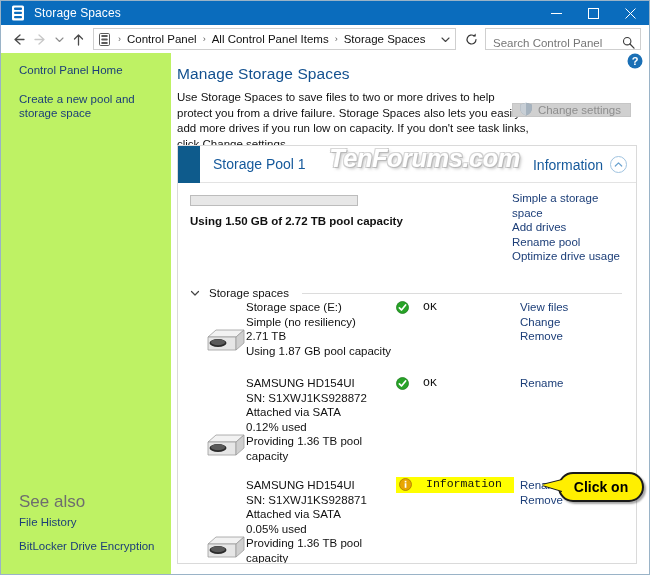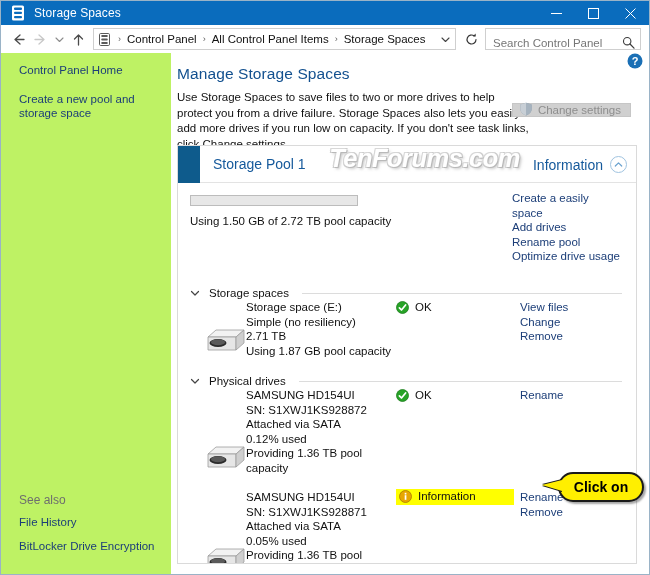--- a/index.html
+++ b/index.html
@@ -148,23 +148,23 @@
     line-height: 14.5px;
     text-decoration: none;
     margin-bottom: 14px;
   }
   .seealso {
     position: absolute;
     left: 18px; bottom: 12px;
     width: 150px;
   }
   .seealso-title {
-    font-size: 12px;
+    font-size: 17px;
     color: #6e6e6e;
-    margin-bottom: 8px;
+    margin-bottom: 3px;
   }
   .seealso .side-link { margin-bottom: 9px; }
 
   .main {
     flex: 1 1 auto;
     position: relative;
     padding: 8px 12px 0 6px;
     overflow: hidden;
   }
   .help-btn {
@@ -246,20 +246,21 @@
     width: 168px; height: 11px;
     border: 1px solid #bcbcbc;
     background: #e7e7e7;
     position: relative;
   }
   .cap-fill { height: 100%; background: #3c9ad6; }
   .cap-text {
     font-size: 11.5px; color: #111;
     margin-top: 9px;
     white-space: nowrap;
+    font-weight: bold;
   }
   .pool-links {
     position: absolute; right: 14px; top: 8px;
     width: 110px;
     text-align: left;
   }
   .pool-links a {
     display: block;
     color: #1c3e78;
     font-size: 11.5px;
@@ -304,21 +305,21 @@
     line-height: 14.5px;
     padding-top: 1px;
   }
   .drive-status {
     width: 118px; flex: none;
     font-size: 11.5px; color: #111;
     line-height: 14.5px;
     padding-top: 1px;
   }
   .drive-status.highlight { background: #ffff00; padding: 0 3px 1px 3px; align-self: flex-start; }
-  .status-line { display: flex; align-items: center; gap: 6px; }
+  .status-line { display: flex; align-items: center; gap: 14px; font-family: Liberation Mono, monospace; }
   .drive-actions {
     flex: 1 1 auto;
     padding-top: 1px;
     padding-left: 6px;
   }
   .drive-actions a {
     display: block;
     color: #1c3e78;
     font-size: 11.5px;
     line-height: 14.5px;
@@ -524,21 +525,21 @@
         <div class="pool-body">
 
           <div class="capacity-wrap">
             <div class="cap-bar">
               <div class="cap-fill" id="cap-fill" style="width: 0%;"></div>
             </div>
             <div class="cap-text">Using 1.50 GB of 2.72 TB pool capacity</div>
           </div>
 
           <div class="pool-links">
-            <a href="#">Create a easily space</a>
+            <a href="#">Simple a storage space</a>
             <a href="#">Add drives</a>
             <a href="#">Rename pool</a>
             <a href="#">Optimize drive usage</a>
           </div>
 
           <div class="group" style="top:104px;">
             <div class="group-head">
               <span class="group-chev">
                 <svg width="10" height="10" viewBox="0 0 10 10">
                     <path d="M1.5 3.5 L5 7 L8.5 3.5" stroke="currentColor" stroke-width="1.2" fill="none" stroke-linecap="round" stroke-linejoin="round"></path>
@@ -577,29 +578,20 @@
               </div>
               <div class="drive-actions">
                 <a href="#">View files</a>
                 <a href="#">Change</a>
                 <a href="#">Remove</a>
               </div>
             </div>
           </div>
 
           <div class="group" style="top:192px;">
-            <div class="group-head">
-              <span class="group-chev">
-                <svg width="10" height="10" viewBox="0 0 10 10">
-                    <path d="M1.5 3.5 L5 7 L8.5 3.5" stroke="currentColor" stroke-width="1.2" fill="none" stroke-linecap="round" stroke-linejoin="round"></path>
-                  </svg>
-              </span>
-              <span class="group-label">Physical drives</span>
-              <span class="group-rule"></span>
-            </div>
 
             <div class="drive-row">
               <div class="drive-icon">
                 <svg width="44" height="26" viewBox="0 0 44 26">
                   <path d="M6 9 L14 2 L42 2 L34 9 Z" fill="#f2f2f2" stroke="#9d9d9d" stroke-width="0.8"></path>
                   <path d="M6 9 L34 9 L34 22 L6 22 Z" fill="#e6e6e6" stroke="#9d9d9d" stroke-width="0.8"></path>
                   <path d="M34 9 L42 2 L42 15 L34 22 Z" fill="#cfcfcf" stroke="#9d9d9d" stroke-width="0.8"></path>
                   <ellipse cx="16" cy="15" rx="8.5" ry="4" fill="#2b2b2b"></ellipse>
                   <ellipse cx="16" cy="14.2" rx="7" ry="3" fill="#5a5a5a"></ellipse>
                 </svg>

